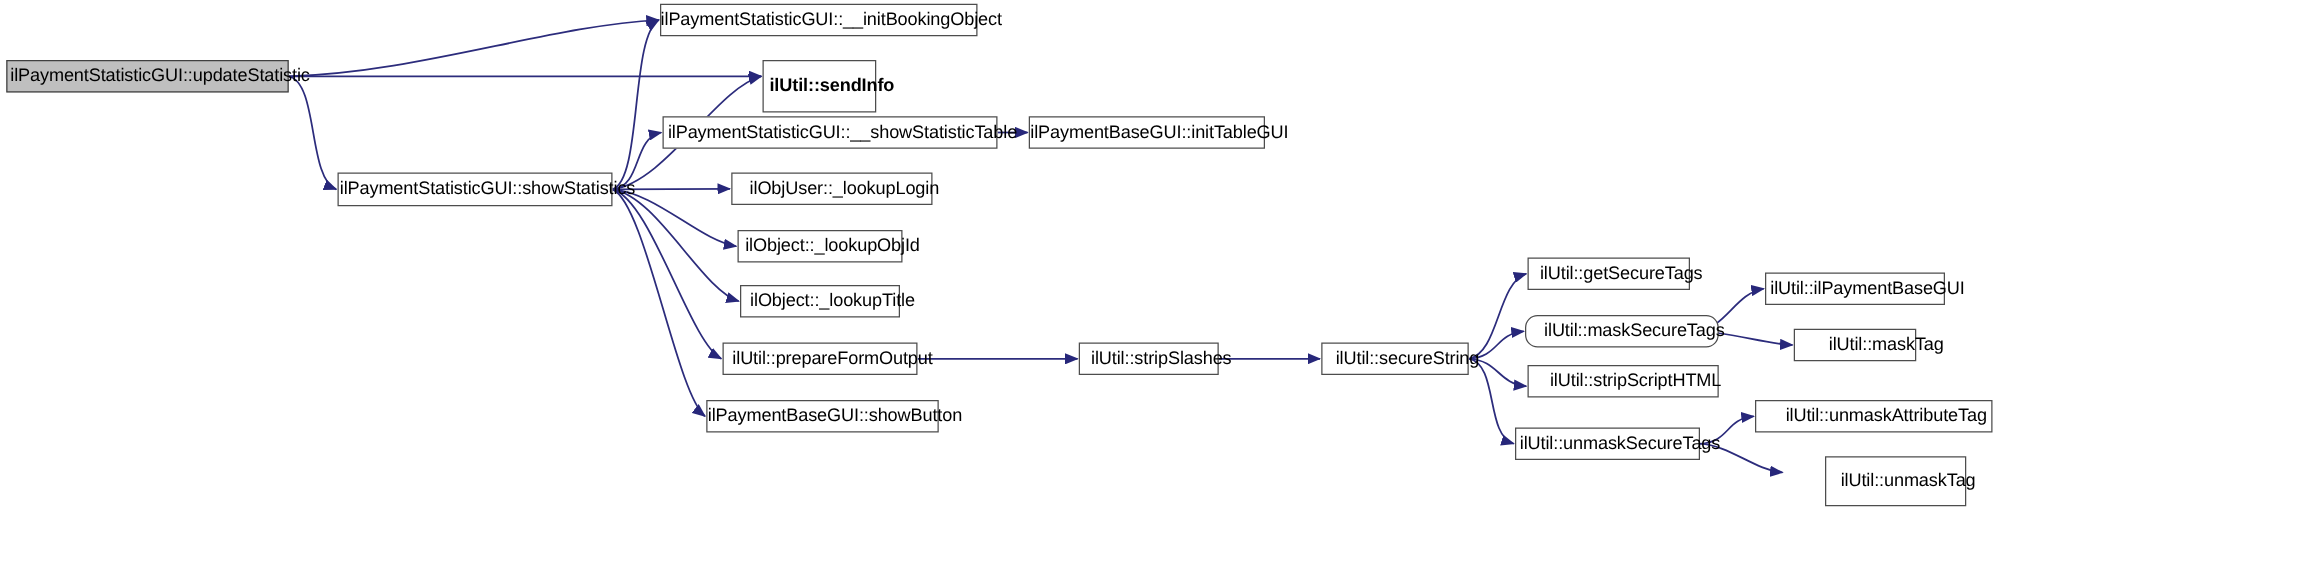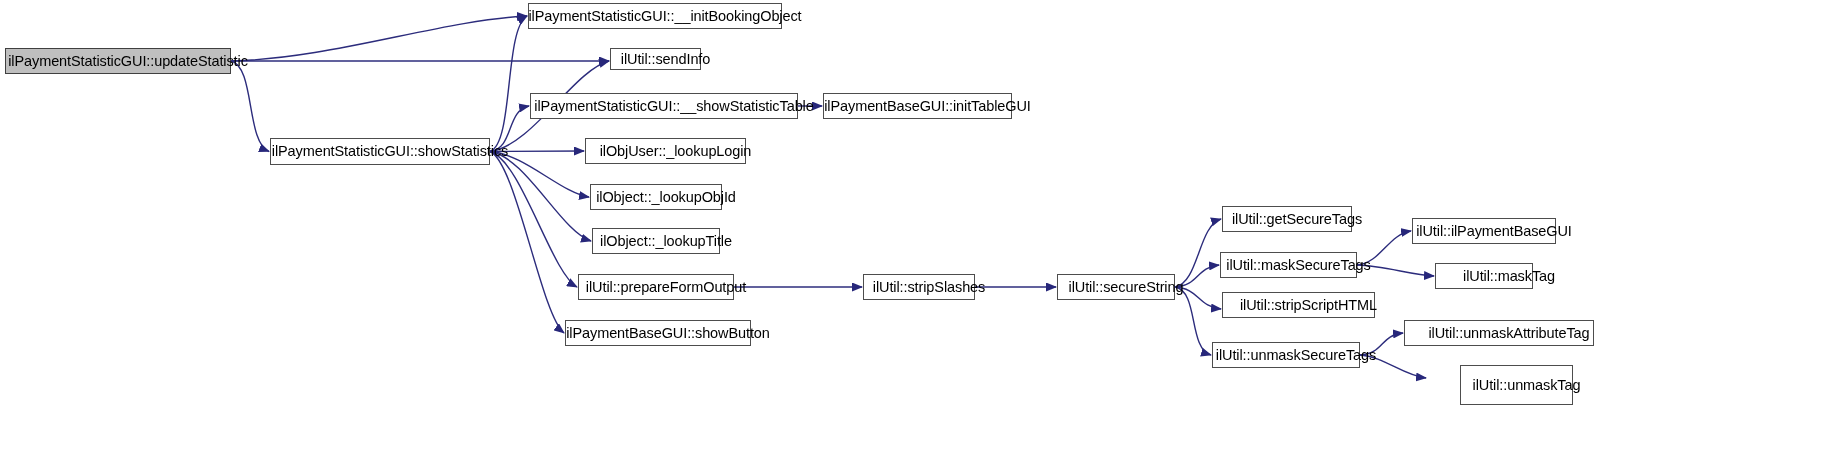--- a/index.html
+++ b/index.html
@@ -85,21 +85,21 @@
         <path d="M1360,355 C1384,356.38 1403,375.7 1426,378" fill="none" stroke="#2c2c7c" stroke-width="1.4" marker-end="url(#arrow)"></path>
       </g>
   </svg>
   <div id="nodes">
       <div class="node highlight" style="left: 5px; top: 48px; width: 226px; height: 26px;">
         <span class="node-label">ilPaymentStatisticGUI::updateStatistic</span>
       </div>
       <div class="node" style="left: 528px; top: 3px; width: 254px; height: 26px;">
         <span class="node-label">ilPaymentStatisticGUI::__initBookingObject</span>
       </div>
-      <div class="node" style="left: 610px; top: 48px; width: 91px; height: 22px;">
+      <div class="node" style="left: 610px; top: 48px; width: 91px; height: 42px; font-weight: bold;">
         <span class="node-label">ilUtil::sendInfo</span>
       </div>
       <div class="node" style="left: 530px; top: 93px; width: 268px; height: 26px;">
         <span class="node-label">ilPaymentStatisticGUI::__showStatisticTable</span>
       </div>
       <div class="node" style="left: 823px; top: 93px; width: 189px; height: 26px; text-align: right;">
         <span class="node-label">ilPaymentBaseGUI::initTableGUI</span>
       </div>
       <div class="node" style="left: 270px; top: 138px; width: 220px; height: 27px;">
         <span class="node-label">ilPaymentStatisticGUI::showStatistics</span>
@@ -121,21 +121,21 @@
       </div>
       <div class="node" style="left: 863px; top: 274px; width: 112px; height: 26px;">
         <span class="node-label">ilUtil::stripSlashes</span>
       </div>
       <div class="node" style="left: 1057px; top: 274px; width: 118px; height: 26px;">
         <span class="node-label">ilUtil::secureString</span>
       </div>
       <div class="node" style="left: 1222px; top: 206px; width: 130px; height: 26px;">
         <span class="node-label">ilUtil::getSecureTags</span>
       </div>
-      <div class="node" style="left: 1220px; top: 252px; width: 137px; height: 26px;">
+      <div class="node" style="left: 1220px; top: 252px; width: 155px; height: 26px; border-radius: 10px;">
         <span class="node-label">ilUtil::maskSecureTags</span>
       </div>
       <div class="node" style="left: 1222px; top: 292px; width: 153px; height: 26px;">
         <span class="node-label">ilUtil::stripScriptHTML</span>
       </div>
       <div class="node" style="left: 1212px; top: 342px; width: 148px; height: 26px;">
         <span class="node-label">ilUtil::unmaskSecureTags</span>
       </div>
       <div class="node" style="left: 1412px; top: 218px; width: 144px; height: 26px;">
         <span class="node-label">ilUtil::ilPaymentBaseGUI</span>

